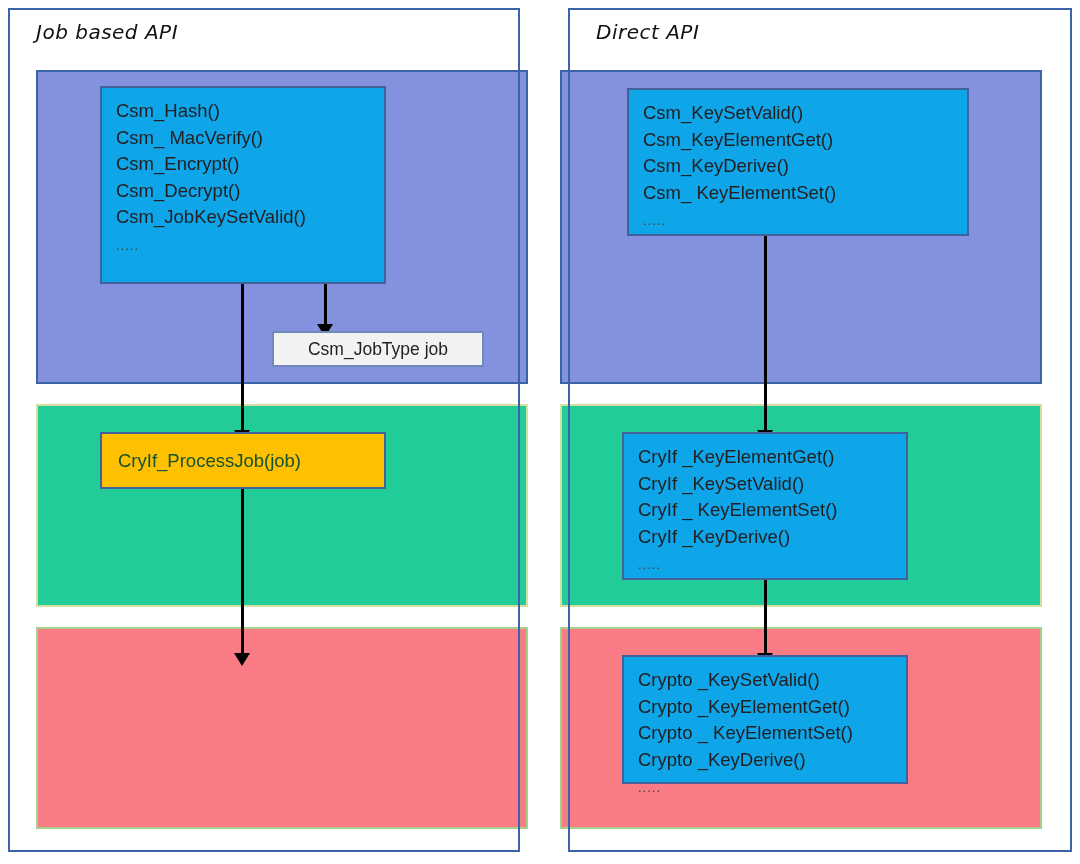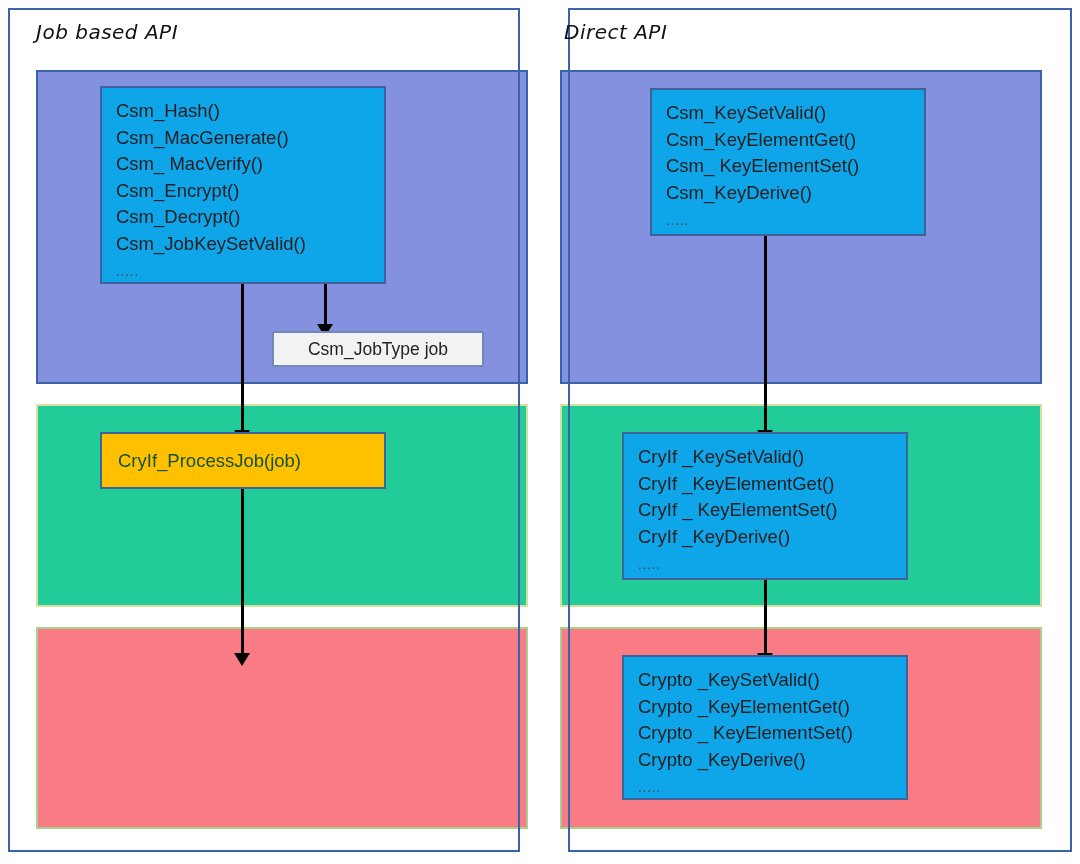--- a/index.html
+++ b/index.html
@@ -7,21 +7,21 @@
   #stage{position:relative;width:1080px;height:864px;background:#ffffff;overflow:hidden;}
 
   
   .col-frame{position:absolute;border:2px solid #3b63a8;background:transparent;box-sizing:border-box;}
   #frame-job{left:8px;top:8px;width:512px;height:844px;}
   #frame-direct{left:568px;top:8px;width:504px;height:844px;}
 
   .col-title{position:absolute;font-family:"DejaVu Sans",sans-serif;font-style:italic;
              font-size:20px;color:#111;white-space:nowrap;letter-spacing:.5px;}
   #title-job{left:36px;top:20px;}
-  #title-direct{left:564px;top:20px;}
+  #title-direct{left:596px;top:20px;}
 
   
   .band{position:absolute;box-sizing:border-box;}
   .band.blue{background:#8391de;border:2px solid #3b63a8;}
   .band.green{background:#22cc99;border:2px solid #d6dfa0;}
   .band.red{background:#f97b85;border:2px solid #a8d08d;}
 
   #band-blue-left{left:36px;top:70px;width:492px;height:314px;}
   #band-blue-right{left:560px;top:70px;width:482px;height:314px;}
   #band-green-left{left:36px;top:404px;width:492px;height:203px;}
@@ -34,28 +34,28 @@
           padding:10px 12px 8px 14px;}
   .fn-box .line{font-size:18.5px;line-height:26.5px;color:#231f20;white-space:nowrap;
                 font-family:"Liberation Sans",sans-serif;}
   .fn-box .dots{font-size:13px;line-height:22px;color:#4a4030;letter-spacing:1px;padding-top:4px;}
 
   .single-box{position:absolute;box-sizing:border-box;background:#ffc000;border:2px solid #41619b;
               display:flex;align-items:center;padding-left:16px;}
   .single-box span{font-size:18.5px;color:#14532d;white-space:nowrap;}
 
   #box-csm-job{left:100px;top:86px;width:286px;height:198px;}
-  #box-csm-direct{left:650px;top:88px;width:276px;height:148px;}
+  #box-csm-direct{left:627px;top:88px;width:342px;height:148px;}
   #box-jobtype{left:272px;top:331px;width:212px;height:36px;background:#f2f2f2;border:2px solid #7089b8;
                display:flex;align-items:center;justify-content:center;padding:4px;}
   #box-jobtype span{font-size:17.5px;color:#231f20;}
   #box-cryif-job{left:100px;top:432px;width:286px;height:57px;}
   #box-cryif-direct{left:622px;top:432px;width:286px;height:148px;}
   #box-crypto-job{left:100px;top:655px;width:286px;height:53px;}
-  #box-crypto-direct{left:622px;top:655px;width:286px;height:145px;}
+  #box-crypto-direct{left:622px;top:655px;width:286px;height:129px;}
 
   
   .conn{position:absolute;background:#000;}
   .vline{width:3px;}
   .arrow-head{position:absolute;width:0;height:0;border-left:8px solid transparent;
               border-right:8px solid transparent;border-top:13px solid #000;}
 
   #l1{left:241px;top:284px;height:150px;}
   #h1{left:234px;top:430px;}
   #l2{left:324px;top:284px;height:44px;}
@@ -95,47 +95,46 @@
   <div class="arrow-head" id="h3"></div>
 
   <div class="conn vline" id="r1"></div>
   <div class="arrow-head" id="hr1"></div>
 
   <div class="conn vline" id="r2"></div>
   <div class="arrow-head" id="hr2"></div>
 
   <div class="fn-box" id="box-csm-job">
     <div class="line">Csm_Hash()</div>
-    <div class="line">Csm_MacGenerate()</div>
     <div class="line">Csm_ MacVerify()</div>
     <div class="line">Csm_Encrypt()</div>
     <div class="line">Csm_Decrypt()</div>
     <div class="line">Csm_JobKeySetValid()</div>
     <div class="dots">.....</div>
   </div>
 
   <div class="fn-box" id="box-csm-direct">
     <div class="line">Csm_KeySetValid()</div>
     <div class="line">Csm_KeyElementGet()</div>
+    <div class="line">Csm_KeyDerive()</div>
     <div class="line">Csm_ KeyElementSet()</div>
-    <div class="line">Csm_KeyDerive()</div>
     <div class="dots">.....</div>
   </div>
 
   <div class="single-box" id="box-jobtype">
     <span>Csm_JobType job</span>
   </div>
 
   <div class="single-box" id="box-cryif-job">
     <span>CryIf_ProcessJob(job)</span>
   </div>
 
   <div class="fn-box" id="box-cryif-direct">
+    <div class="line">CryIf _KeyElementGet()</div>
     <div class="line">CryIf _KeySetValid()</div>
-    <div class="line">CryIf _KeyElementGet()</div>
     <div class="line">CryIf _ KeyElementSet()</div>
     <div class="line">CryIf _KeyDerive()</div>
     <div class="dots">.....</div>
   </div>
 
 
   <div class="fn-box" id="box-crypto-direct">
     <div class="line">Crypto _KeySetValid()</div>
     <div class="line">Crypto _KeyElementGet()</div>
     <div class="line">Crypto _ KeyElementSet()</div>

